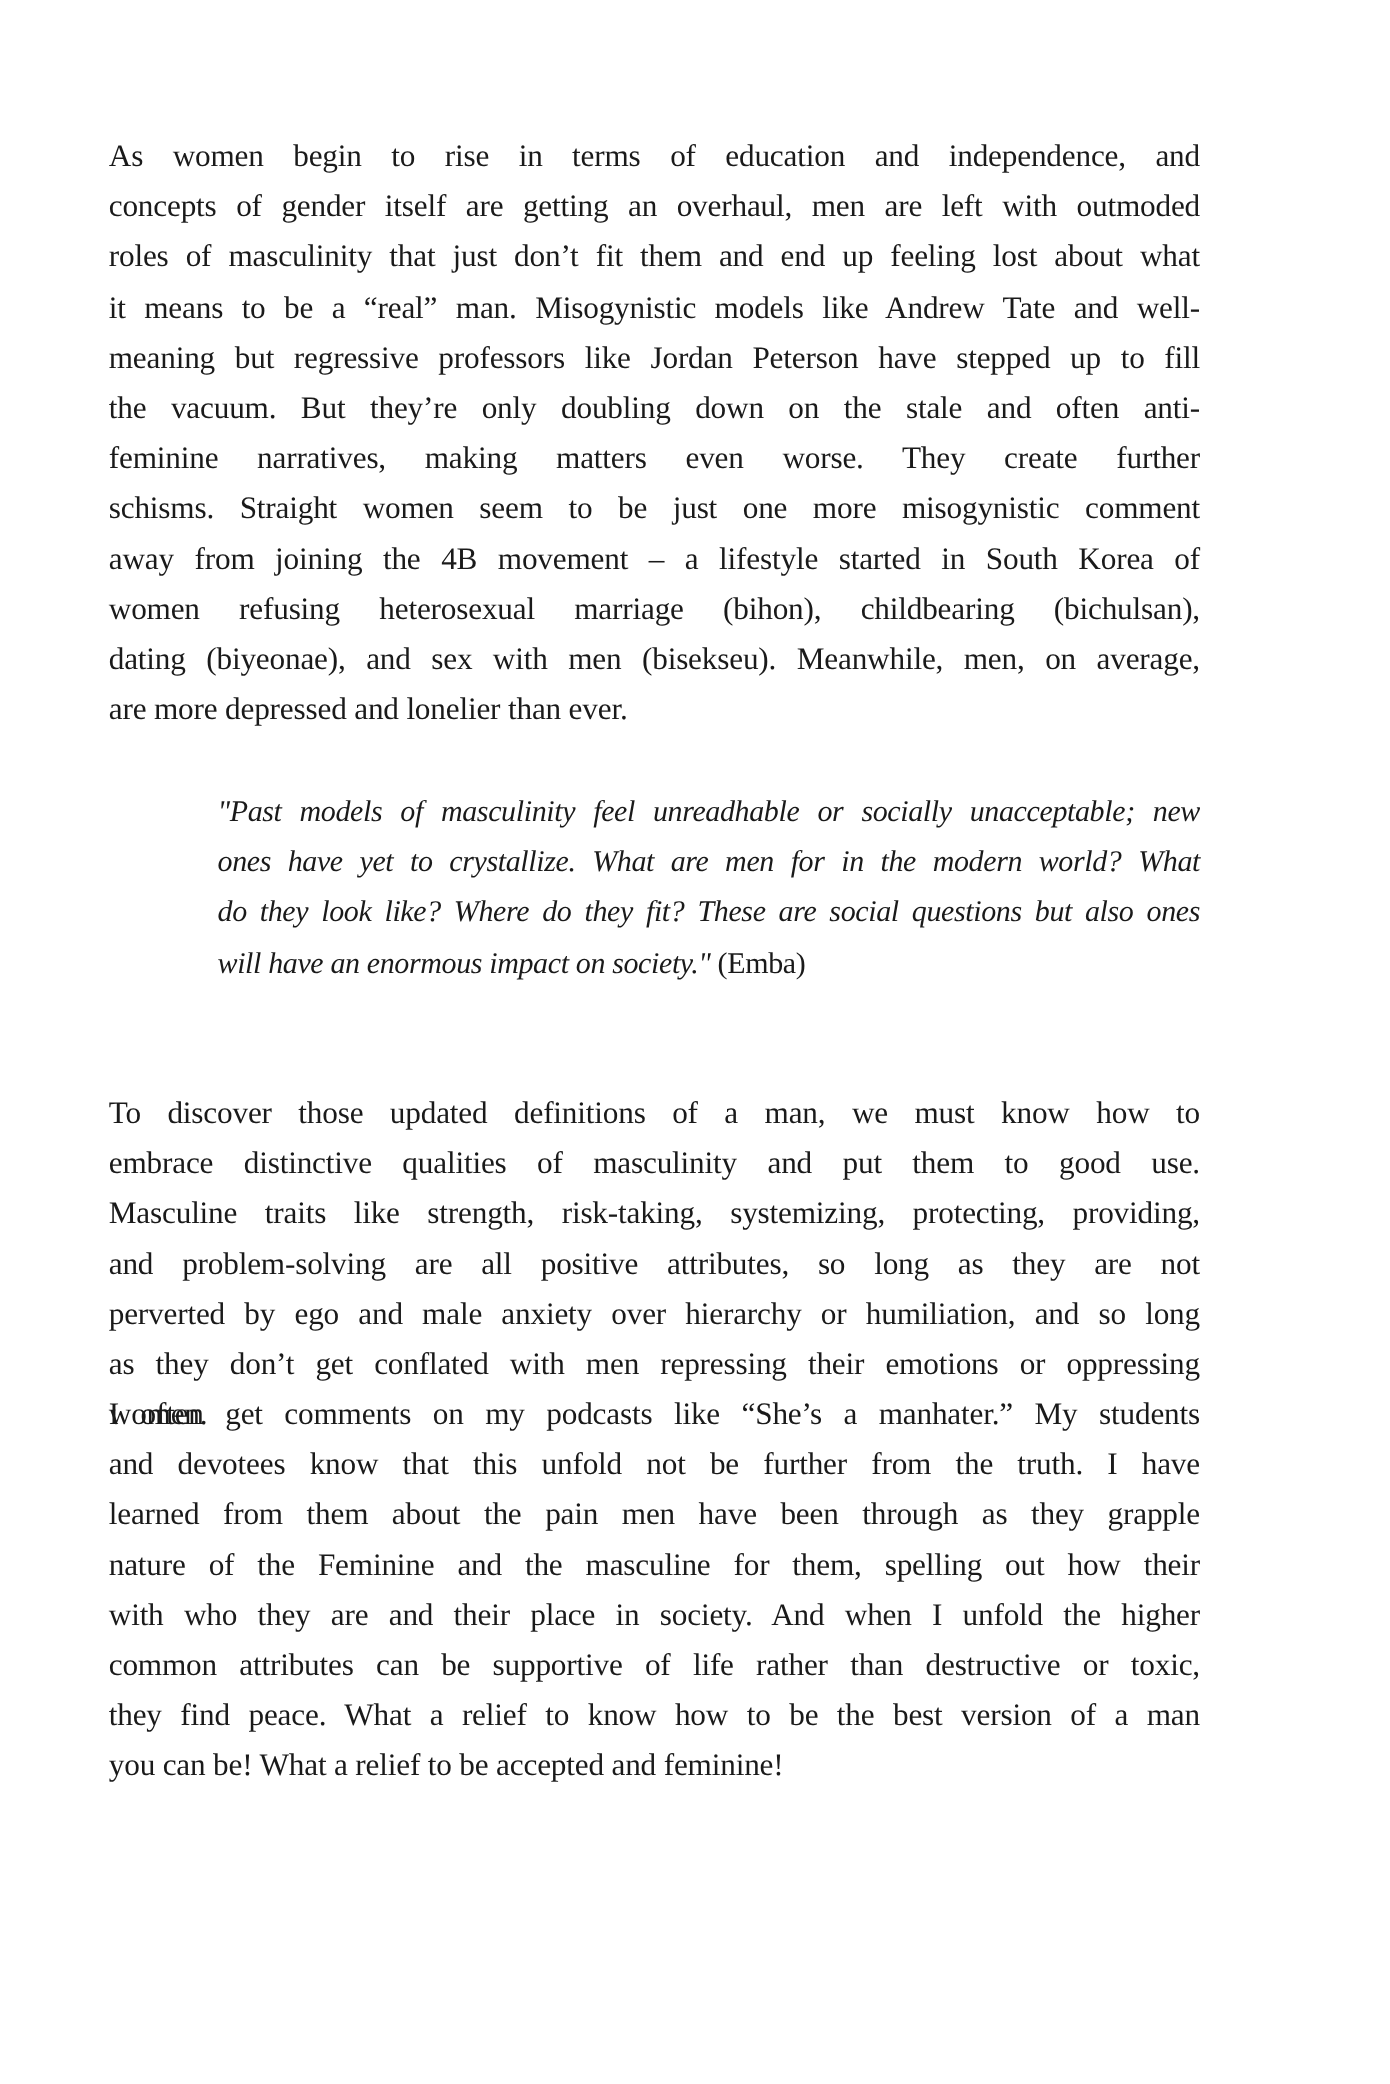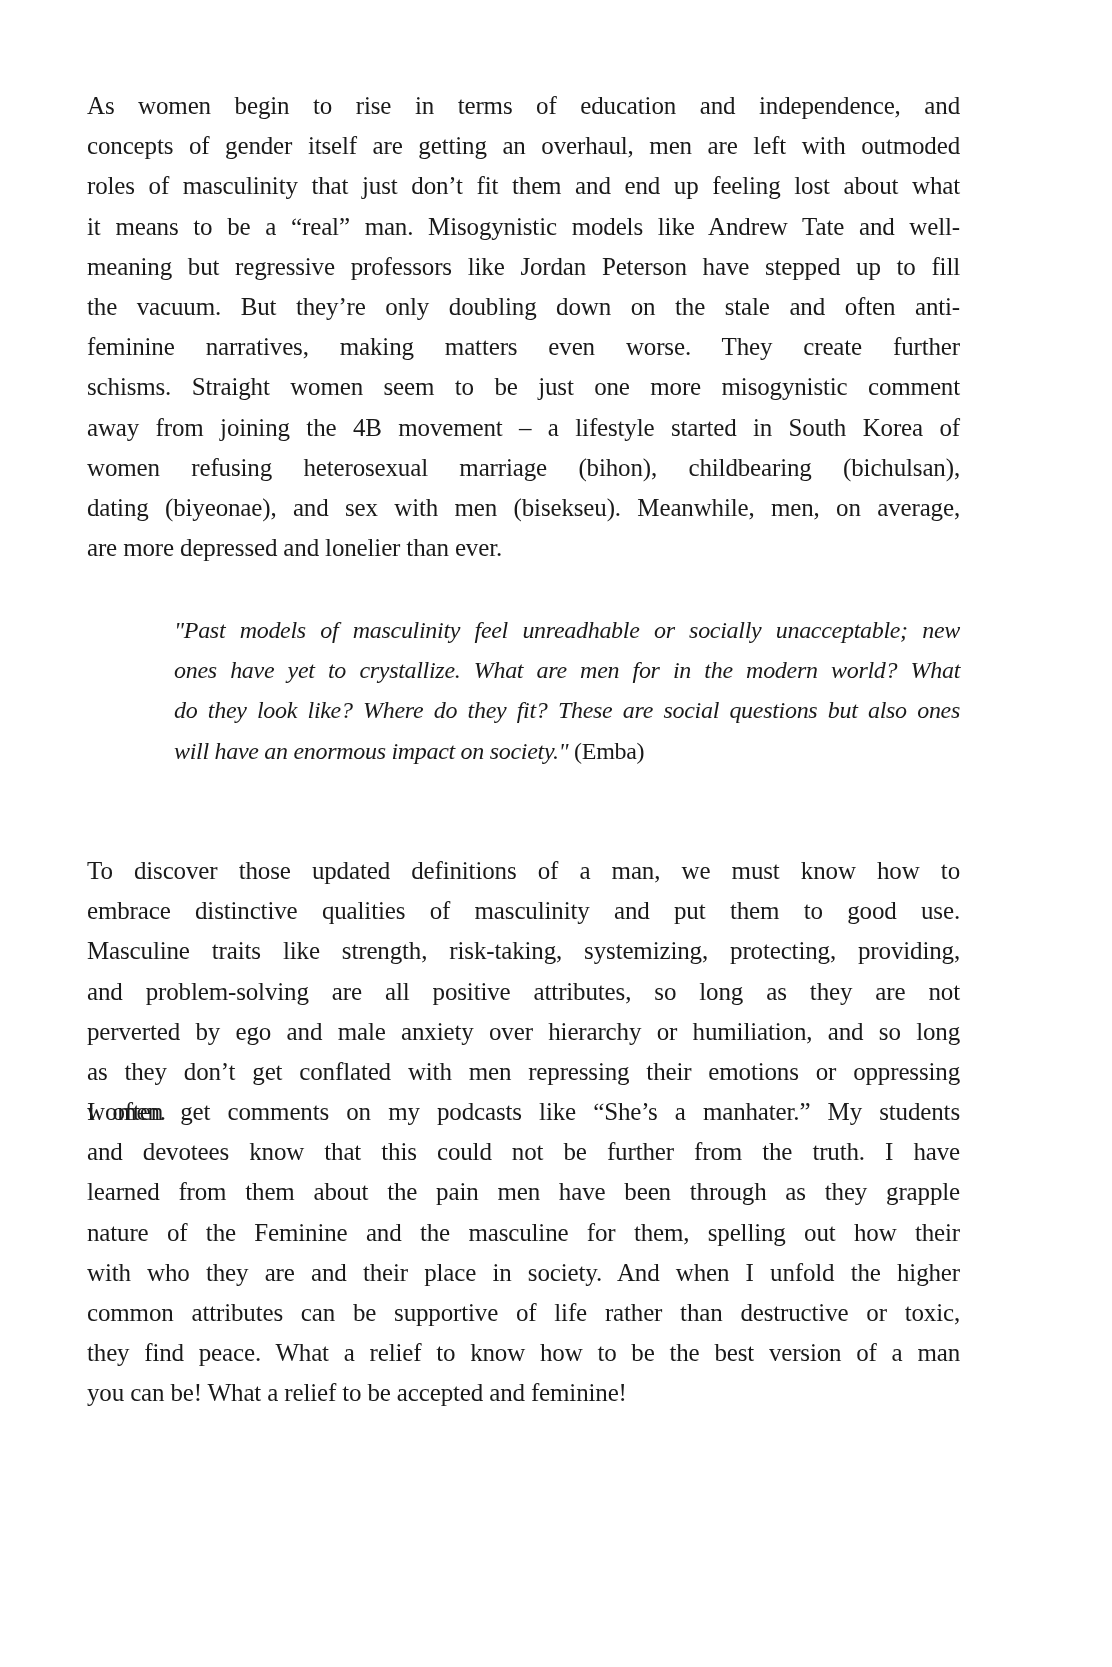--- a/index.html
+++ b/index.html
@@ -2,21 +2,21 @@
 <html><head>
   <meta charset="utf-8">
   <style>
     html, body { margin: 0; padding: 0; background: #ffffff; }
     body { width: 1112px; height: 1667px; position: relative; overflow: hidden; }
     .page {
       position: absolute; left: 0; top: 0; width: 1112px; height: 1667px;
       font-family: "Liberation Serif", "DejaVu Serif", serif;
       color: #1a1a1a;
     }
-    .block { position: absolute; }
+    .block { position: absolute; margin-top: 20px; }
     .line {
       height: 40.2px; line-height: 40.2px;
       font-size: 25px; white-space: nowrap;
       text-align: justify; text-align-last: justify;
       letter-spacing: -0.15px;
     }
     .line.last { text-align-last: left; }
     .p1 { left: 87px; top: 86px; width: 873px; }
     .quote { left: 174px; top: 610px; width: 786px; }
     .quote .line { font-style: italic; font-size: 24px; letter-spacing: -0.3px; }
@@ -56,21 +56,21 @@
     <div class="line">embrace distinctive qualities of masculinity and put them to good use.</div>
     <div class="line">Masculine traits like strength, risk-taking, systemizing, protecting, providing,</div>
     <div class="line">and problem-solving are all positive attributes, so long as they are not</div>
     <div class="line">perverted by ego and male anxiety over hierarchy or humiliation, and so long</div>
     <div class="line">as they don’t get conflated with men repressing their emotions or oppressing</div>
     <div class="line last">women.</div>
   </div>
 
   <div class="block p3">
     <div class="line">I often get comments on my podcasts like “She’s a manhater.” My students</div>
-    <div class="line">and devotees know that this could not be further from the truth. I have</div>
+    <div class="line">and devotees know that this unfold not be further from the truth. I have</div>
     <div class="line">learned from them about the pain men have been through as they grapple</div>
     <div class="line">nature of the Feminine and the masculine for them, spelling out how their</div>
     <div class="line">with who they are and their place in society. And when I unfold the higher</div>
     <div class="line">common attributes can be supportive of life rather than destructive or toxic,</div>
     <div class="line">they find peace. What a relief to know how to be the best version of a man</div>
     <div class="line last">you can be! What a relief to be accepted and feminine!</div>
   </div>
 
 </div>
 

